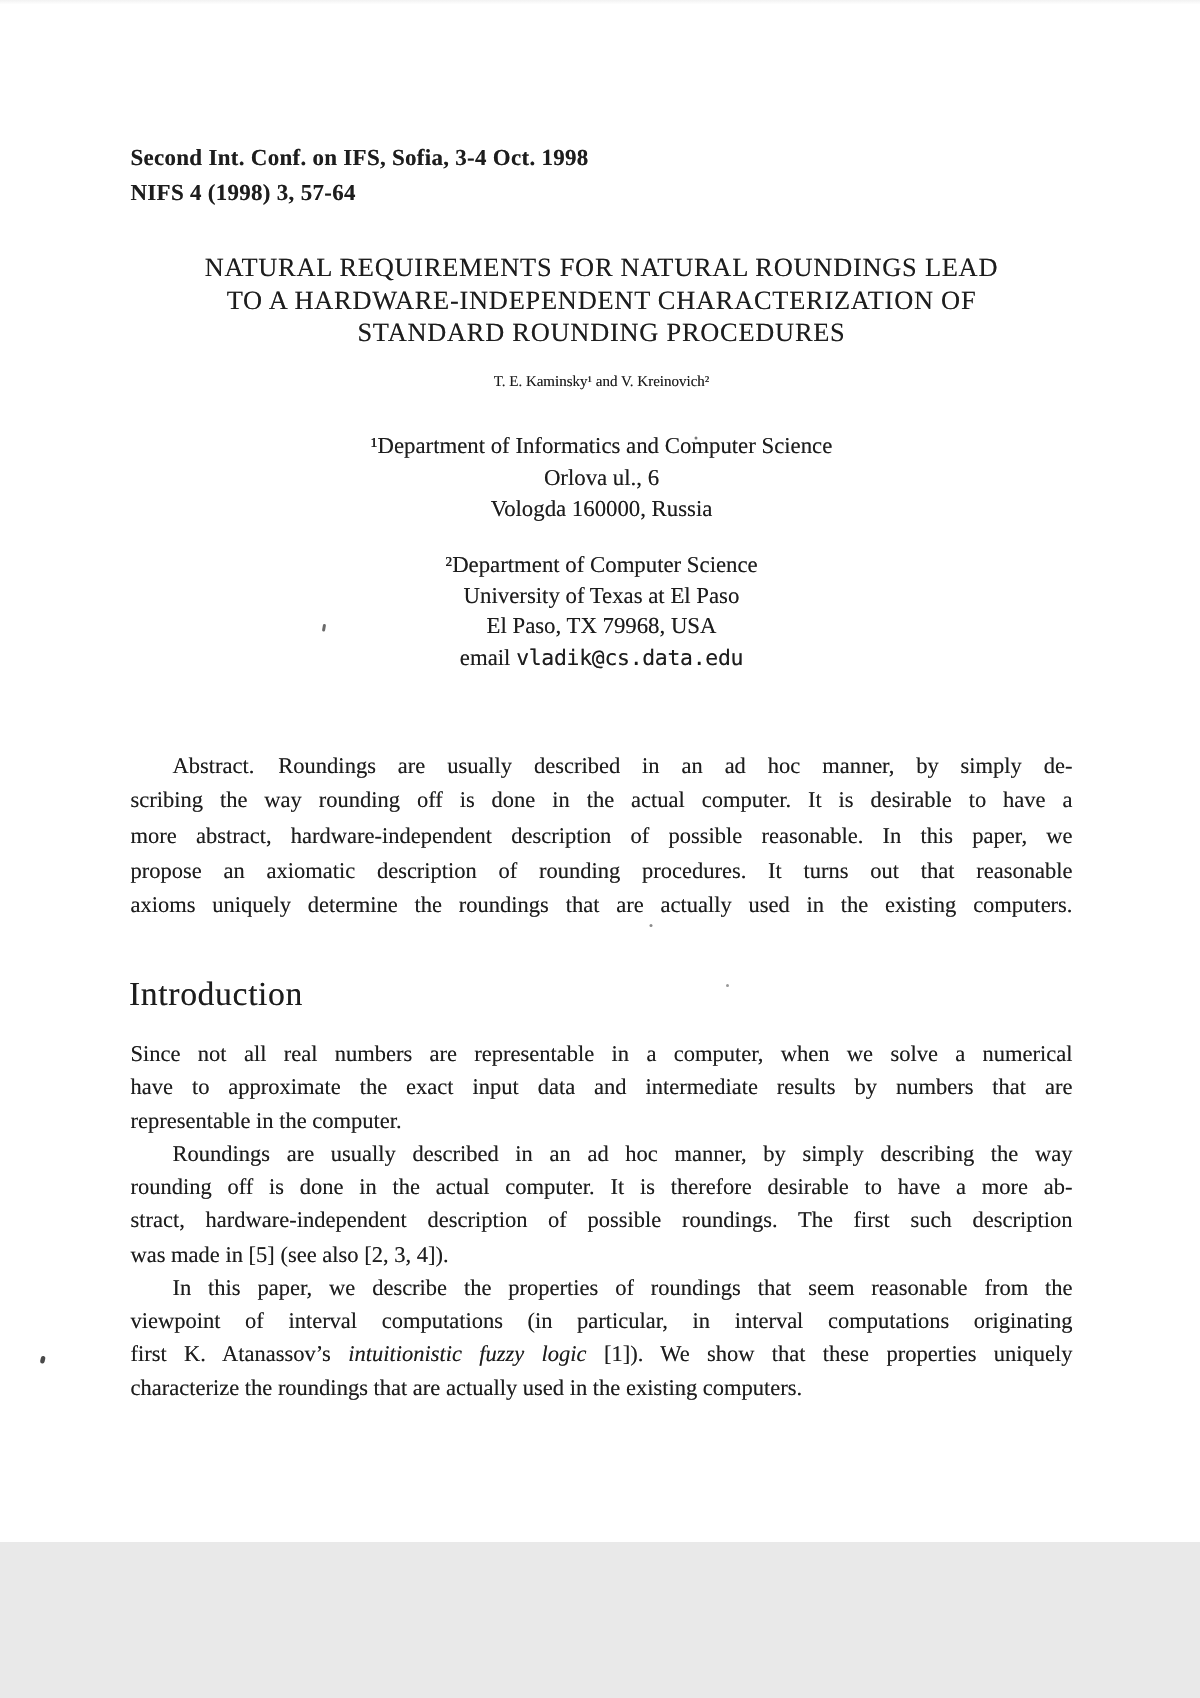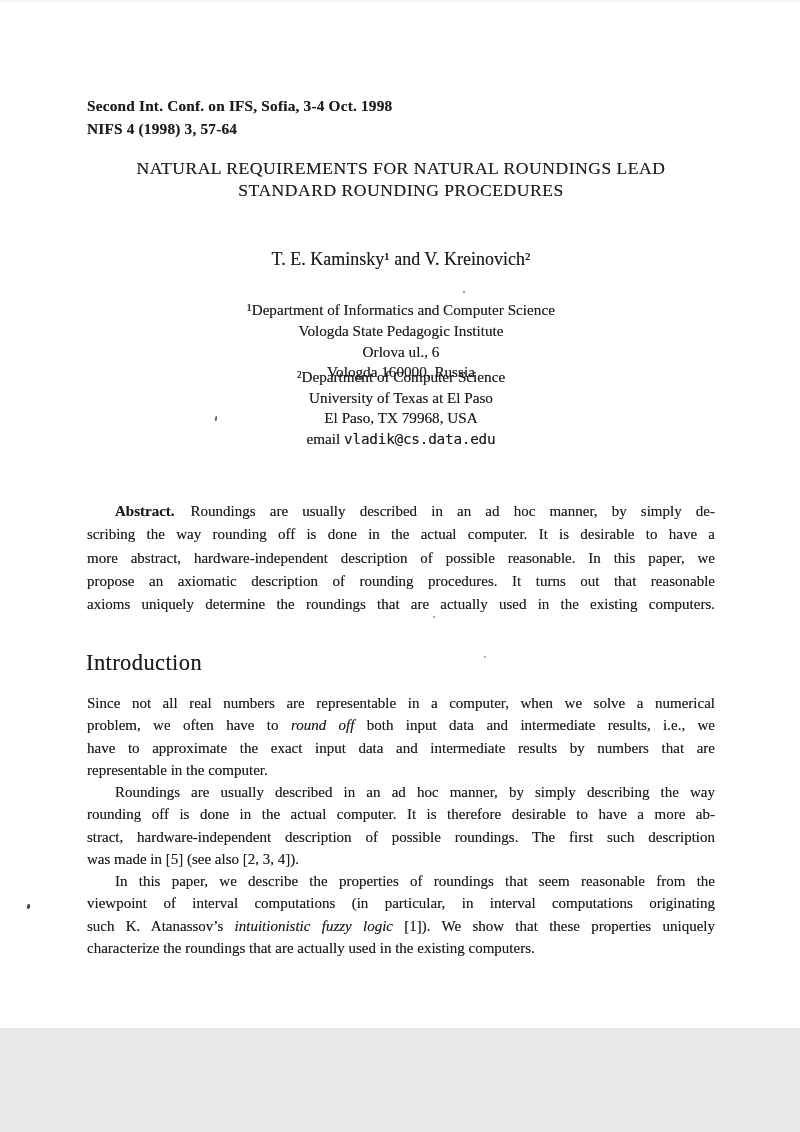--- a/index.html
+++ b/index.html
@@ -11,38 +11,38 @@
     text-shadow:0 0 0.3px rgba(25,25,25,0.55);
   }
   #page::before{ 
     content:"";position:absolute;left:0;top:0;width:800px;height:3px;
     background:linear-gradient(to bottom,rgba(0,0,0,0.05),rgba(0,0,0,0));
   }
   .abs{position:absolute;}
   
   .hdr{left:87px;top:95px;font-weight:bold;font-size:15.3px;line-height:22.5px;letter-spacing:0.2px;}
   
-  .ttl{left:87px;top:158px;width:628px;text-align:center;font-size:17.6px;line-height:21.6px;letter-spacing:0.5px;}
+  .ttl{left:87px;top:168px;width:628px;text-align:center;font-size:17.6px;line-height:21.6px;letter-spacing:0.5px;}
   
-  .byl{left:87px;top:249px;width:628px;text-align:center;font-size:18px;}
+  .byl{left:87px;top:249px;width:628px;text-align:center;font-size:10px;}
   
-  .af1{left:87px;top:300px;width:628px;text-align:center;font-size:15.2px;line-height:20.8px;}
+  .af1{left:87px;top:288px;width:628px;text-align:center;font-size:15.2px;line-height:20.8px;}
   .af2{left:87px;top:367px;width:628px;text-align:center;font-size:15.2px;line-height:20.6px;}
   
   .abst{left:87px;top:500px;width:628px;font-size:15px;line-height:23.3px;}
   
   .sech{left:86px;top:650px;font-size:22.5px;font-weight:normal;letter-spacing:0.4px;}
   
   .bodycol{left:87px;top:692px;width:628px;font-size:15px;line-height:22.25px;}
   
   .ln{text-align:justify;text-align-last:left;}
   .ln.j{text-align-last:justify;}
   .ln.ind{text-indent:28px;}
   .ttl .ln,.af1 .ln,.af2 .ln,.byl .ln{text-align:center;text-align-last:center;}
-  .b{font-weight:bold;}
+  .b{font-weight:normal;}
   .i{font-style:italic;}
   .m{font-family:"DejaVu Sans Mono","Liberation Mono",monospace;font-size:14.3px;letter-spacing:-0.2px;}
   .gap{margin-right:16px;}
   
   .speck{position:absolute;border-radius:50%;}
   .sp-comma{left:27px;top:904px;width:3px;height:5px;background:#4a4a4a;border-radius:2px;transform:rotate(14deg);}
   .sp-apos{left:215px;top:416px;width:2px;height:5px;background:#6a6a6a;border-radius:1px;transform:rotate(10deg);}
   .sp-dot1{left:463px;top:291px;width:2px;height:2px;background:#777;}
   .sp-dot2{left:433px;top:616px;width:2px;height:2px;background:#8a8a8a;}
   .sp-dot3{left:484px;top:656px;width:2px;height:2px;background:#999;}
@@ -54,28 +54,28 @@
 
 <div id="page">
 
   <div class="abs hdr">
       <div class="ln"><span>Second Int. Conf. on IFS, Sofia, 3-4 Oct. 1998</span></div>
       <div class="ln"><span>NIFS 4 (1998) 3, 57-64</span></div>
     </div>
 
   <div class="abs ttl">
       <div class="ln"><span>NATURAL REQUIREMENTS FOR NATURAL ROUNDINGS LEAD</span></div>
+      <div class="ln"><span>TO A HARDWARE-INDEPENDENT CHARACTERIZATION OF</span></div>
       <div class="ln"><span>STANDARD ROUNDING PROCEDURES</span></div>
     </div>
 
   <div class="abs byl">T. E. Kaminsky¹ and V. Kreinovich²</div>
 
   <div class="abs af1">
       <div class="ln"><span>¹Department of Informatics and Computer Science</span></div>
-      <div class="ln"><span>Vologda State Pedagogic Institute</span></div>
       <div class="ln"><span>Orlova ul., 6</span></div>
       <div class="ln"><span>Vologda 160000, Russia</span></div>
     </div>
 
   <div class="abs af2">
       <div class="ln"><span>²Department of Computer Science</span></div>
       <div class="ln"><span>University of Texas at El Paso</span></div>
       <div class="ln"><span>El Paso, TX 79968, USA</span></div>
       <div class="ln"><span>email </span><span class="m">vladik@cs.data.edu</span></div>
     </div>
@@ -86,34 +86,33 @@
       <div class="ln j"><span>more abstract, hardware-independent description of possible reasonable. In this paper, we</span></div>
       <div class="ln j"><span>propose an axiomatic description of rounding procedures. It turns out that reasonable</span></div>
       <div class="ln j"><span>axioms uniquely determine the roundings that are actually used in the existing computers.</span></div>
     </div>
 
   <div class="abs sech">Introduction</div>
 
   <div class="abs bodycol">
     <div>
         <div class="ln j"><span>Since not all real numbers are representable in a computer, when we solve a numerical</span></div>
-        <div class="ln j"><span>problem, we often have to </span><span class="i">round off</span><span> both input data and intermediate results, i.e., we</span></div>
         <div class="ln j"><span>have to approximate the exact input data and intermediate results by numbers that are</span></div>
         <div class="ln"><span>representable in the computer.</span></div>
       </div>
     <div>
         <div class="ln j ind"><span>Roundings are usually described in an ad hoc manner, by simply describing the way</span></div>
         <div class="ln j"><span>rounding off is done in the actual computer. It is therefore desirable to have a more ab-</span></div>
         <div class="ln j"><span>stract, hardware-independent description of possible roundings. The first such description</span></div>
         <div class="ln"><span>was made in [5] (see also [2, 3, 4]).</span></div>
       </div>
     <div>
         <div class="ln j ind"><span>In this paper, we describe the properties of roundings that seem reasonable from the</span></div>
         <div class="ln j"><span>viewpoint of interval computations (in particular, in interval computations originating</span></div>
-        <div class="ln j"><span>such K. Atanassov’s </span><span class="i">intuitionistic fuzzy logic</span><span> [1]). We show that these properties uniquely</span></div>
+        <div class="ln j"><span>first K. Atanassov’s </span><span class="i">intuitionistic fuzzy logic</span><span> [1]). We show that these properties uniquely</span></div>
         <div class="ln"><span>characterize the roundings that are actually used in the existing computers.</span></div>
       </div>
   </div>
 
   <div class="speck sp-comma"></div>
   <div class="speck sp-apos"></div>
   <div class="speck sp-dot1"></div>
   <div class="speck sp-dot2"></div>
   <div class="speck sp-dot3"></div>
   <div class="speck sp-dot4"></div>

